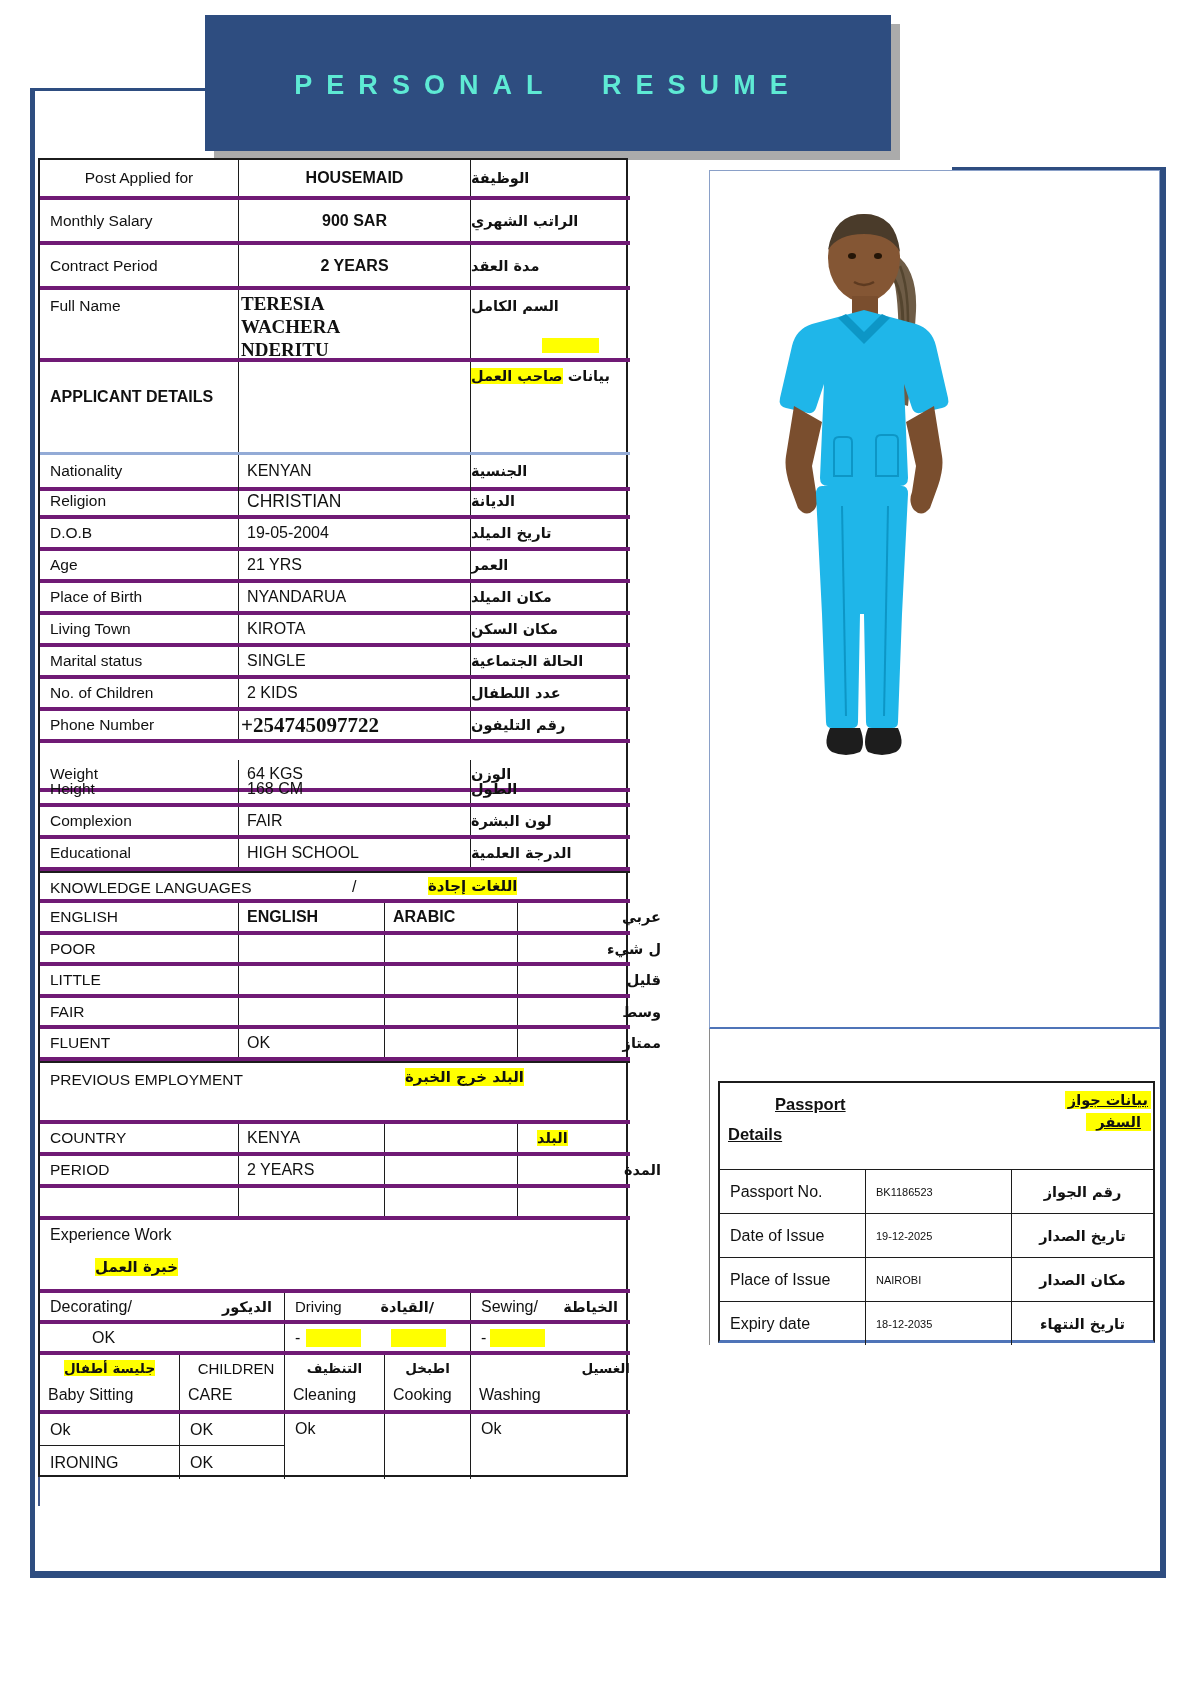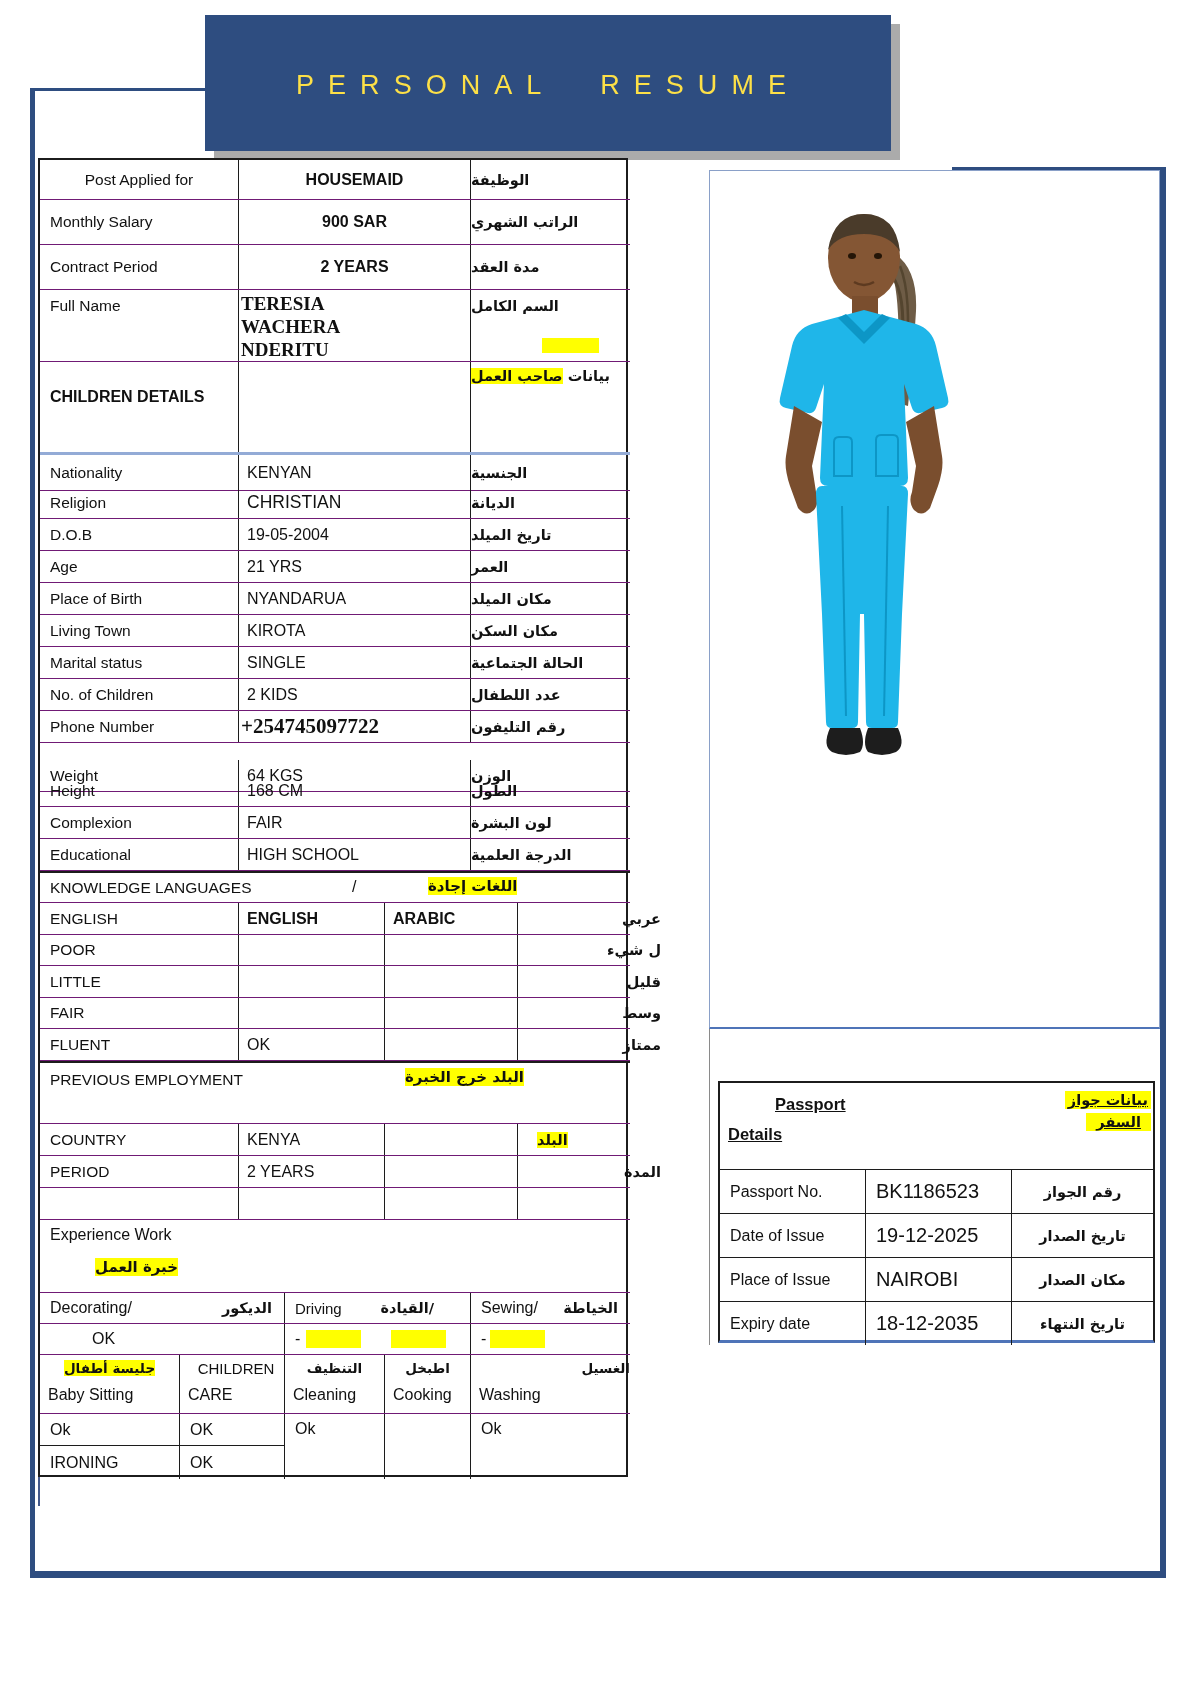--- a/index.html
+++ b/index.html
@@ -2,26 +2,26 @@
 <html><head>
 <meta charset="utf-8">
 <style>
   html,body{margin:0;padding:0;background:#fff;}
   #page{position:relative;width:1191px;height:1684px;background:#ffffff;overflow:hidden;
         font-family:"Liberation Sans",sans-serif;color:#111;}
   .abs{position:absolute;}
   
   #header{left:205px;top:15px;width:686px;height:136px;background:#2e4d80;
           box-shadow:9px 9px 0 #ababab;display:flex;align-items:center;justify-content:center;}
-  #header .title{color:#fde047;font-weight:normal;font-size:27px;letter-spacing:0.52em;word-spacing:0.9em;padding-top:4px;}
+  #header .title{color:#5eead4;font-weight:bold;font-size:27px;letter-spacing:0.52em;word-spacing:0.9em;padding-top:4px;}
   
   .frame{background:#2e4d80;}
   
   #maintable{left:38px;top:158px;width:590px;height:1319px;border:2px solid #1c1c1c;box-sizing:border-box;}
-  .row{position:absolute;left:0;width:590px;border-bottom:1px solid #701a75;box-sizing:border-box;}
+  .row{position:absolute;left:0;width:590px;border-bottom:4px solid #701a75;box-sizing:border-box;}
   .bt2{border-top:2px solid #1c1c1c;}
   .nb{border-bottom:none;}
   .cell{position:absolute;top:0;height:100%;box-sizing:border-box;display:flex;align-items:center;overflow:hidden;}
   .bl{border-left:1px solid #1c1c1c;}
   .cl{left:0;width:198px;padding-left:10px;font-size:15.5px;}
   .cv{left:198px;width:232px;padding-left:8px;font-size:16px;}
   .ca{left:430px;width:160px;justify-content:flex-end;padding-right:9px;}
   .vc{justify-content:center;padding-left:0;font-weight:bold;}
   .ar{font-family:"DejaVu Sans",sans-serif;font-weight:bold;font-size:14.5px;direction:rtl;}
   .hl{background:#ffff00;}
@@ -40,21 +40,21 @@
   .serifB{font-family:"Liberation Serif",serif;font-weight:bold;}
   .name{font-size:19px;line-height:23px;}
   .phone{font-size:21px;padding-left:2px;}
   .ybox{display:inline-block;background:#ffff00;width:55px;height:18px;}
   
   #photobox{left:709px;top:170px;width:451px;height:859px;border:1px solid #8aa0c8;border-bottom:2px solid #4f74b8;box-sizing:border-box;background:#fff;}
   
   #passport{left:718px;top:1081px;width:437px;height:262px;border:2px solid #1c1c1c;border-bottom:3px solid #4f74b8;box-sizing:border-box;padding-left:14px;}
   .prow{position:absolute;left:0;width:433px;height:44px;border-top:1px solid #1c1c1c;box-sizing:border-box;}
   .pl{left:0;width:145px;padding-left:10px;font-size:16px;}
-  .pv{left:145px;width:146px;padding-left:10px;font-size:20px;}
+  .pv{left:145px;width:146px;padding-left:10px;font-size:11px;}
   .pa{left:291px;width:142px;justify-content:center;padding-right:0;}
   .und{text-decoration:underline;}
 </style>
 </head>
 <body>
 
 <div id="page">
 
   <div class="abs frame" style="left:30px;top:88px;width:178px;height:3px;"></div>
   <div class="abs frame" style="left:30px;top:88px;width:5px;height:1489px;"></div>
@@ -120,21 +120,21 @@
       <div class="cell cv bl serifB name" style="flex-direction:column;align-items:flex-start;justify-content:flex-start;padding-top:2px;padding-left:2px;">
         <span>TERESIA</span>
         <span>WACHERA</span>
         <span>NDERITU</span>
       </div>
       <div class="cell ca bl ar" style="align-items:flex-start;padding-top:8px;">السم الكامل</div>
       <div class="abs hl" style="left:502px;top:48px;width:57px;height:15px;"></div>
     </div>
 
     <div class="row nb" style="top:202px;height:90px;">
-      <div class="cell cl" style="font-weight:bold;font-size:16px;align-items:flex-start;padding-top:26px;width:198px;">CHILDREN  DETAILS</div>
+      <div class="cell cl" style="font-weight:bold;font-size:16px;align-items:flex-start;padding-top:26px;width:198px;">APPLICANT  DETAILS</div>
       <div class="cell cv bl"></div>
       <div class="cell ca bl ar" style="align-items:flex-start;padding-top:6px;">
         <span>بيانات</span>&nbsp;<span class="hl">صاحب العمل</span>
       </div>
     </div>
     <div class="abs" style="left:0;top:292px;width:590px;height:3px;background:#93abd6;"></div>
 
     <div class="row" style="top:295px;height:36px;">
       <div class="cell cl">Nationality</div>
       <div class="cell cv bl">KENYAN</div>

